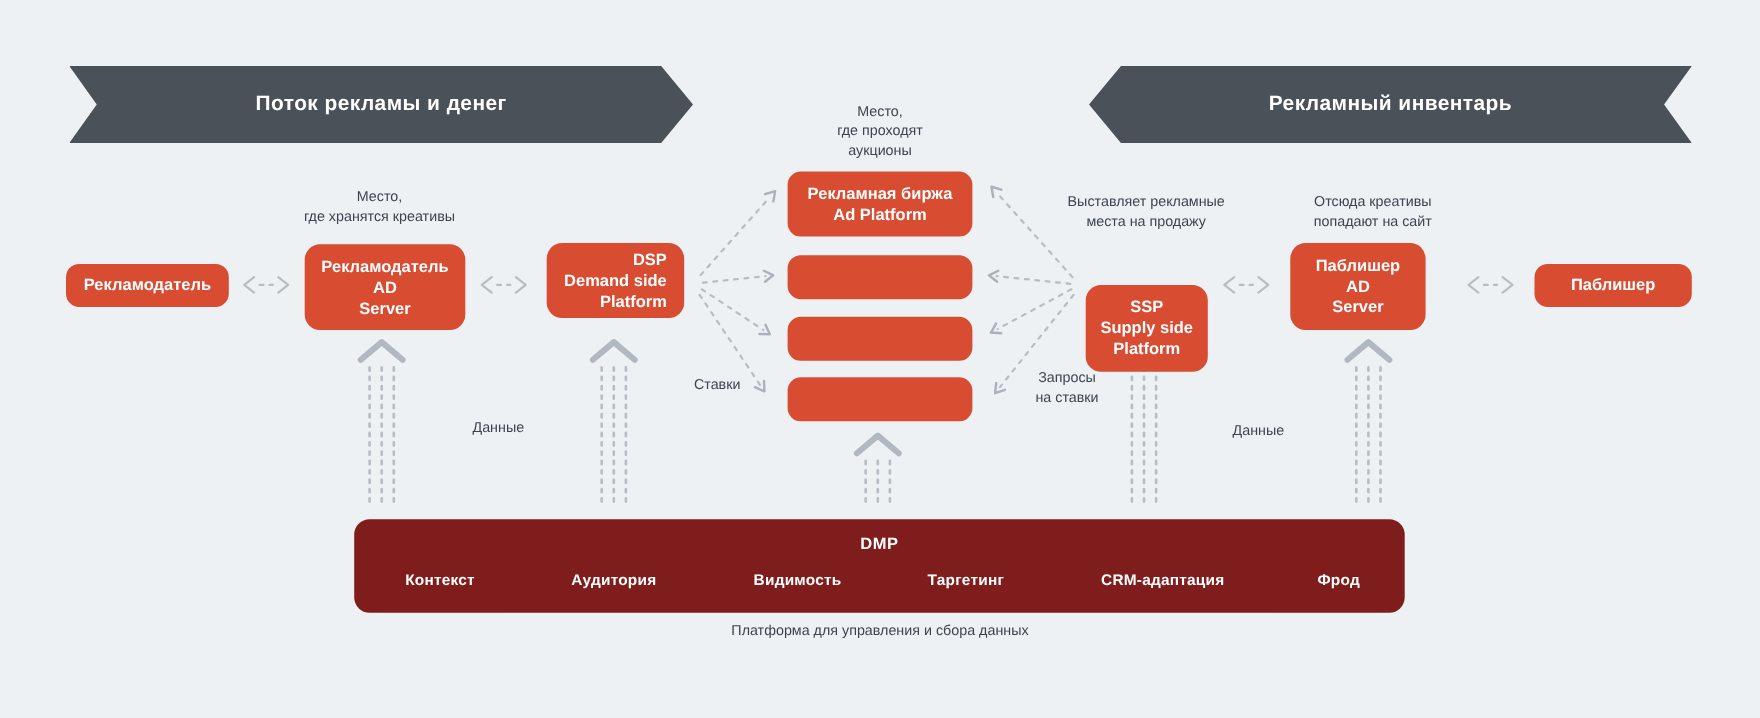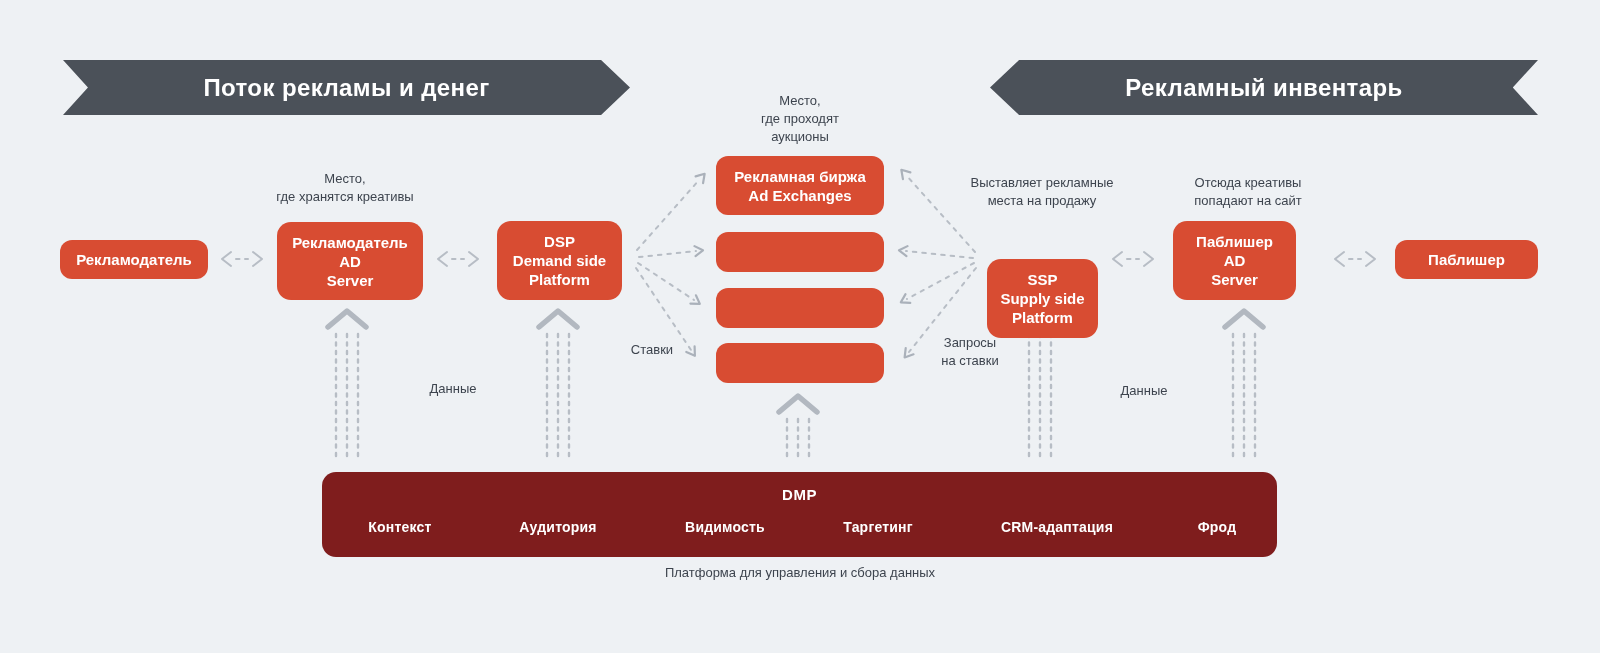--- a/index.html
+++ b/index.html
@@ -6,40 +6,40 @@
   body{
     width:1600px;height:653px;
     background:#eef1f4;
     font-family:"Liberation Sans", sans-serif;
     position:relative;overflow:hidden;
   }
   .canvas{position:absolute;inset:0;}
 
   
   .banner{
-    position:absolute;top:60px;height:55px;background:#4b5159;color:#fff;
+    position:absolute;top:60px;height:70px;background:#4b5159;color:#fff;
     display:flex;align-items:center;justify-content:center;
-    font-size:24px;font-weight:600;letter-spacing:.4px;
+    font-size:19px;font-weight:600;letter-spacing:.4px;
   }
   .banner-left{left:63px;width:567px;
     clip-path:polygon(0% 0%,94.9% 0%,100% 50%,94.9% 100%,0% 100%,4.4% 50%);}
   .banner-right{left:990px;width:548px;
     clip-path:polygon(5.3% 0%,100% 0%,95.4% 100%,100% 100%,5.3% 100%,0% 50%);
     clip-path:polygon(5.3% 0%,100% 0%,95.4% 50%,100% 100%,5.3% 100%,0% 50%);}
 
   
   .node{
     position:absolute;background:#d84c32;border-radius:12px;color:#fff;
     font-weight:700;font-size:15px;line-height:19px;
     display:flex;align-items:center;justify-content:center;
     text-align:center;white-space:pre-line;
   }
   .n-advertiser{left:60px;top:240px;width:148px;height:39px;}
   .n-adv-server{left:277px;top:222px;width:146px;height:78px;border-radius:14px;}
-  .n-dsp{left:497px;top:221px;width:125px;height:79px;border-radius:14px;}
+  .n-dsp{left:497px;top:221px;width:125px;height:68px;border-radius:14px;text-align:right;}
   .n-exchange{left:716px;top:156px;width:168px;height:59px;}
   .n-slot2{left:716px;top:232px;width:168px;height:40px;}
   .n-slot3{left:716px;top:288px;width:168px;height:40px;}
   .n-slot4{left:716px;top:343px;width:168px;height:40px;}
   .n-ssp{left:987px;top:221px;width:111px;height:79px;border-radius:14px;margin-top:38px;}
   .n-pub-server{left:1173px;top:221px;width:123px;height:79px;border-radius:14px;}
   .n-publisher{left:1395px;top:240px;width:143px;height:39px;}
 
   
   .note{
@@ -180,21 +180,21 @@
   </div>
 
   <div class="node n-advertiser">Рекламодатель</div>
   <div class="node n-adv-server">Рекламодатель
 AD
 Server</div>
   <div class="node n-dsp">DSP
 Demand side
 Platform</div>
   <div class="node n-exchange">Рекламная биржа
-Ad Exchanges</div>
+Ad Platform</div>
   <div class="node n-slot2"></div>
   <div class="node n-slot3"></div>
   <div class="node n-slot4"></div>
   <div class="node n-ssp">SSP
 Supply side
 Platform</div>
   <div class="node n-pub-server">Паблишер
 AD
 Server</div>
   <div class="node n-publisher">Паблишер</div>

